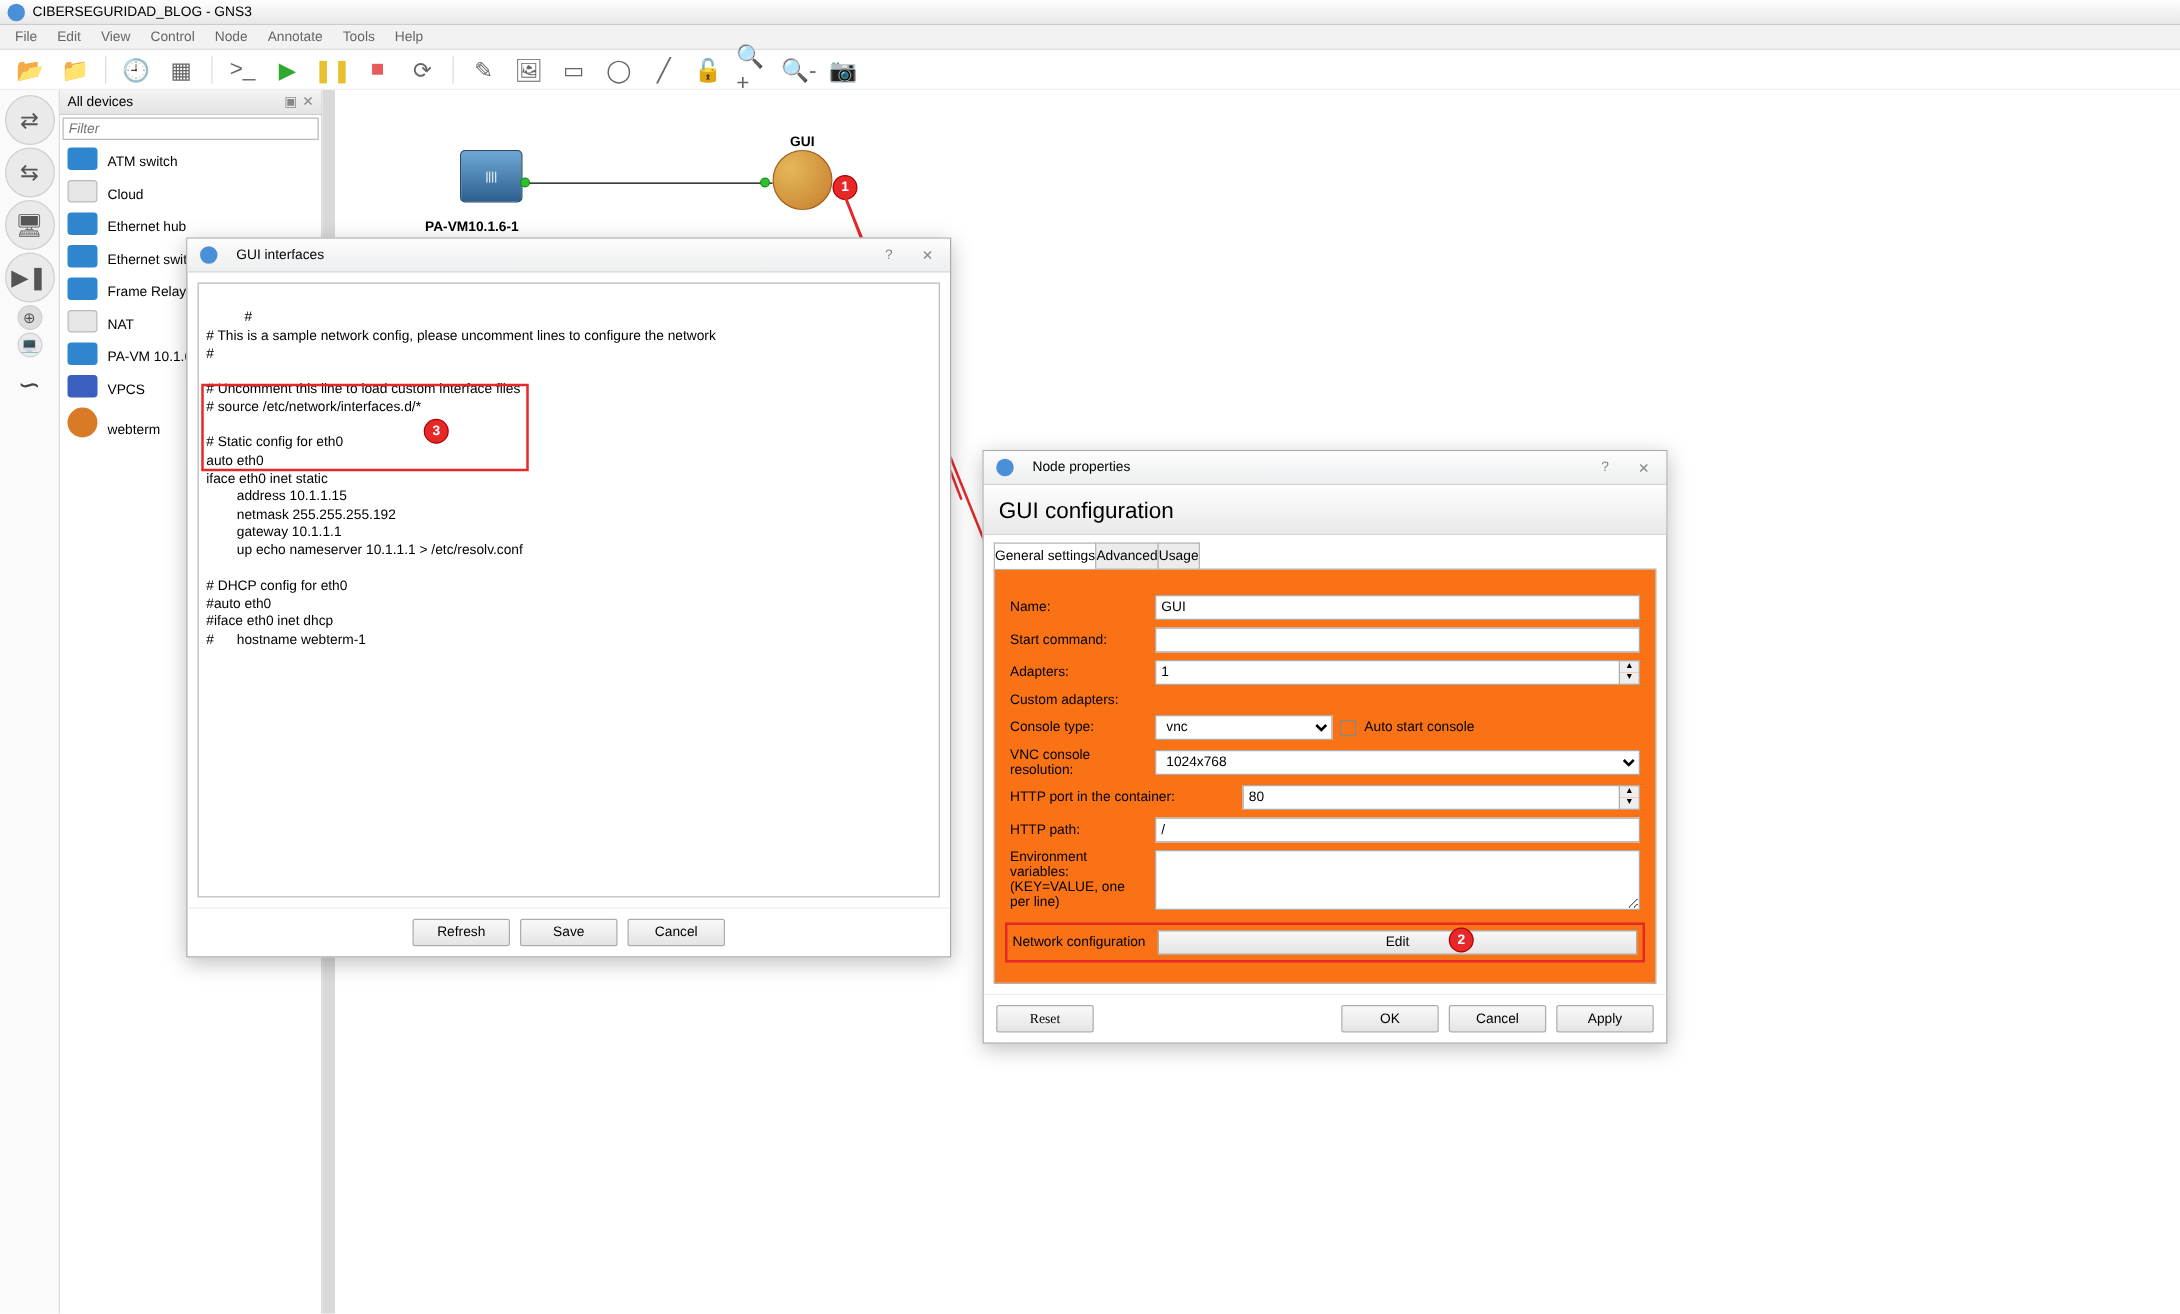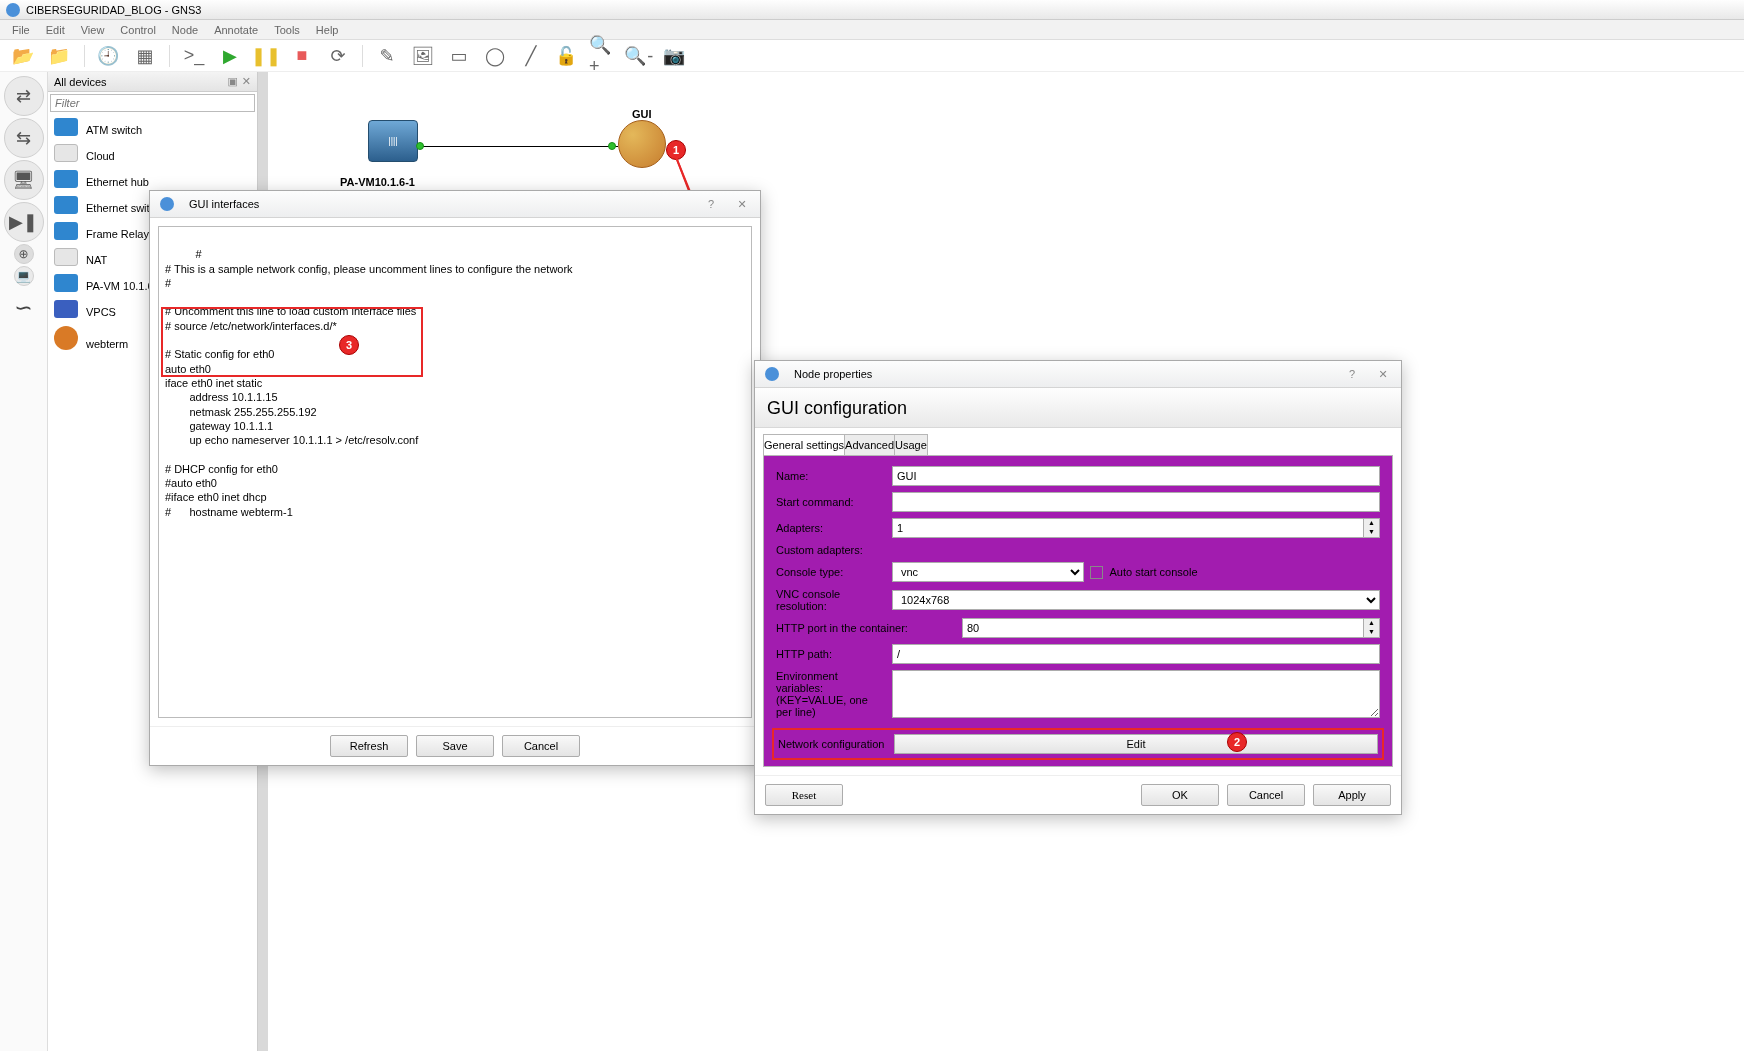--- a/index.html
+++ b/index.html
@@ -51,21 +51,21 @@
 .red-box { position: absolute; border: 2px solid #e82828; pointer-events: none; }
 
 .dlg-footer { padding: 8px 10px; display: flex; justify-content: center; gap: 8px; border-top: 1px solid #eee; }
 .btn { min-width: 78px; padding: 4px 14px; background: linear-gradient(#f9f9f9, #e4e4e4); border: 1px solid #acacac; border-radius: 2px; cursor: pointer; text-align: center; }
 
 
 .props-hdr { background: linear-gradient(#fefefe, #e9e9e9); padding: 10px 12px 8px; font-size: 18px; font-weight: normal; border-bottom: 1px solid #d8d8d8; }
 .tabs { display: flex; margin: 6px 8px 0; }
 .tab { padding: 4px 0; border: 1px solid #b6b6b6; border-bottom: none; background: #ececec; margin-right: -1px; cursor: pointer; }
 .tab.active { background: #fff; position: relative; z-index: 2; }
-.tab-body { border: 1px solid #b6b6b6; margin: 0 8px 8px; padding: 10px 12px; background: #a21caf; position: relative; }
+.tab-body { border: 1px solid #b6b6b6; margin: 0 8px 8px; padding: 20px 12px; background: #f97316; position: relative; }
 .form-row { display: flex; align-items: center; margin-bottom: 6px; gap: 6px; }
 .form-row label { width: 110px; }
 .form-row .long-label { width: 180px; }
 .form-input { flex: 1; border: 1px solid #acacac; padding: 2px 4px; height: 20px; background: #fff; }
 .form-select { flex: 1; border: 1px solid #acacac; padding: 2px 4px; height: 20px; background: #fff; }
 .wide-btn { flex: 1; text-align: center; border: 1px solid #acacac; background: linear-gradient(#f8f8f8,#e4e4e4); padding: 3px 0; cursor: pointer; }
 .checkbox { width: 13px; height: 13px; border: 1px solid #888; }
 .spinner { display: flex; flex: 1; }
 .spinner input { flex: 1; border: 1px solid #acacac; padding: 2px 4px; height: 20px; }
 .spinner .spin-btns { width: 16px; border: 1px solid #acacac; border-left: none; display: flex; flex-direction: column; }
@@ -233,21 +233,21 @@
           <div class="anno-dot" style="left:180px; top:108px;"><span>3</span></div>
         </div>
       </div>
       <div class="dlg-footer">
         <div class="btn">Refresh</div>
         <div class="btn">Save</div>
         <div class="btn">Cancel</div>
       </div>
     </div>
 
-    <div class="dialog" style="left:496px; top:288px; width:648px;">
+    <div class="dialog" style="left:528px; top:288px; width:548px;">
       <div class="dlg-title">
         <span style="width:14px;height:14px;border-radius:50%;background:#4a90d9"></span>
         <span>Node properties</span>
         <span class="spacer"></span>
         <span class="ctl">?</span>
         <span class="ctl">✕</span>
       </div>
       <div class="props-hdr">GUI configuration</div>
       <div class="tabs">
         <div class="tab active">General settings</div>

